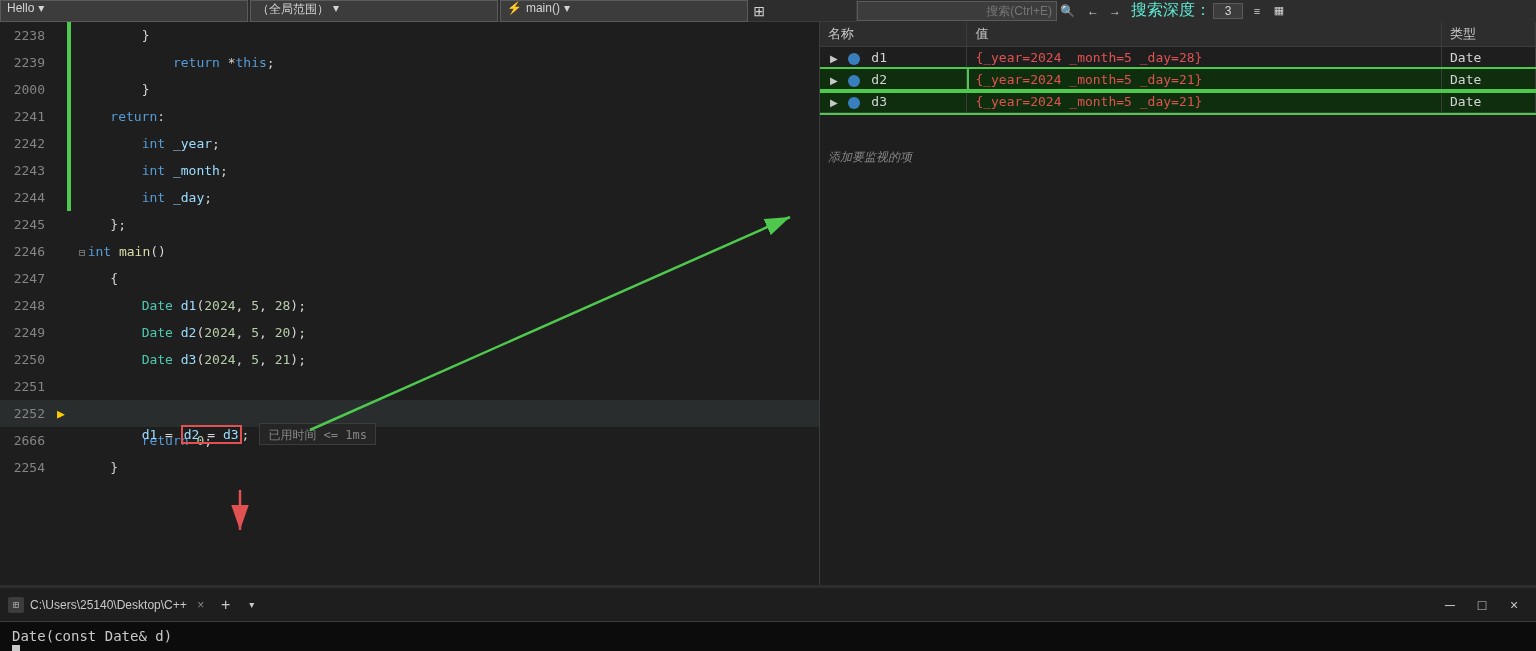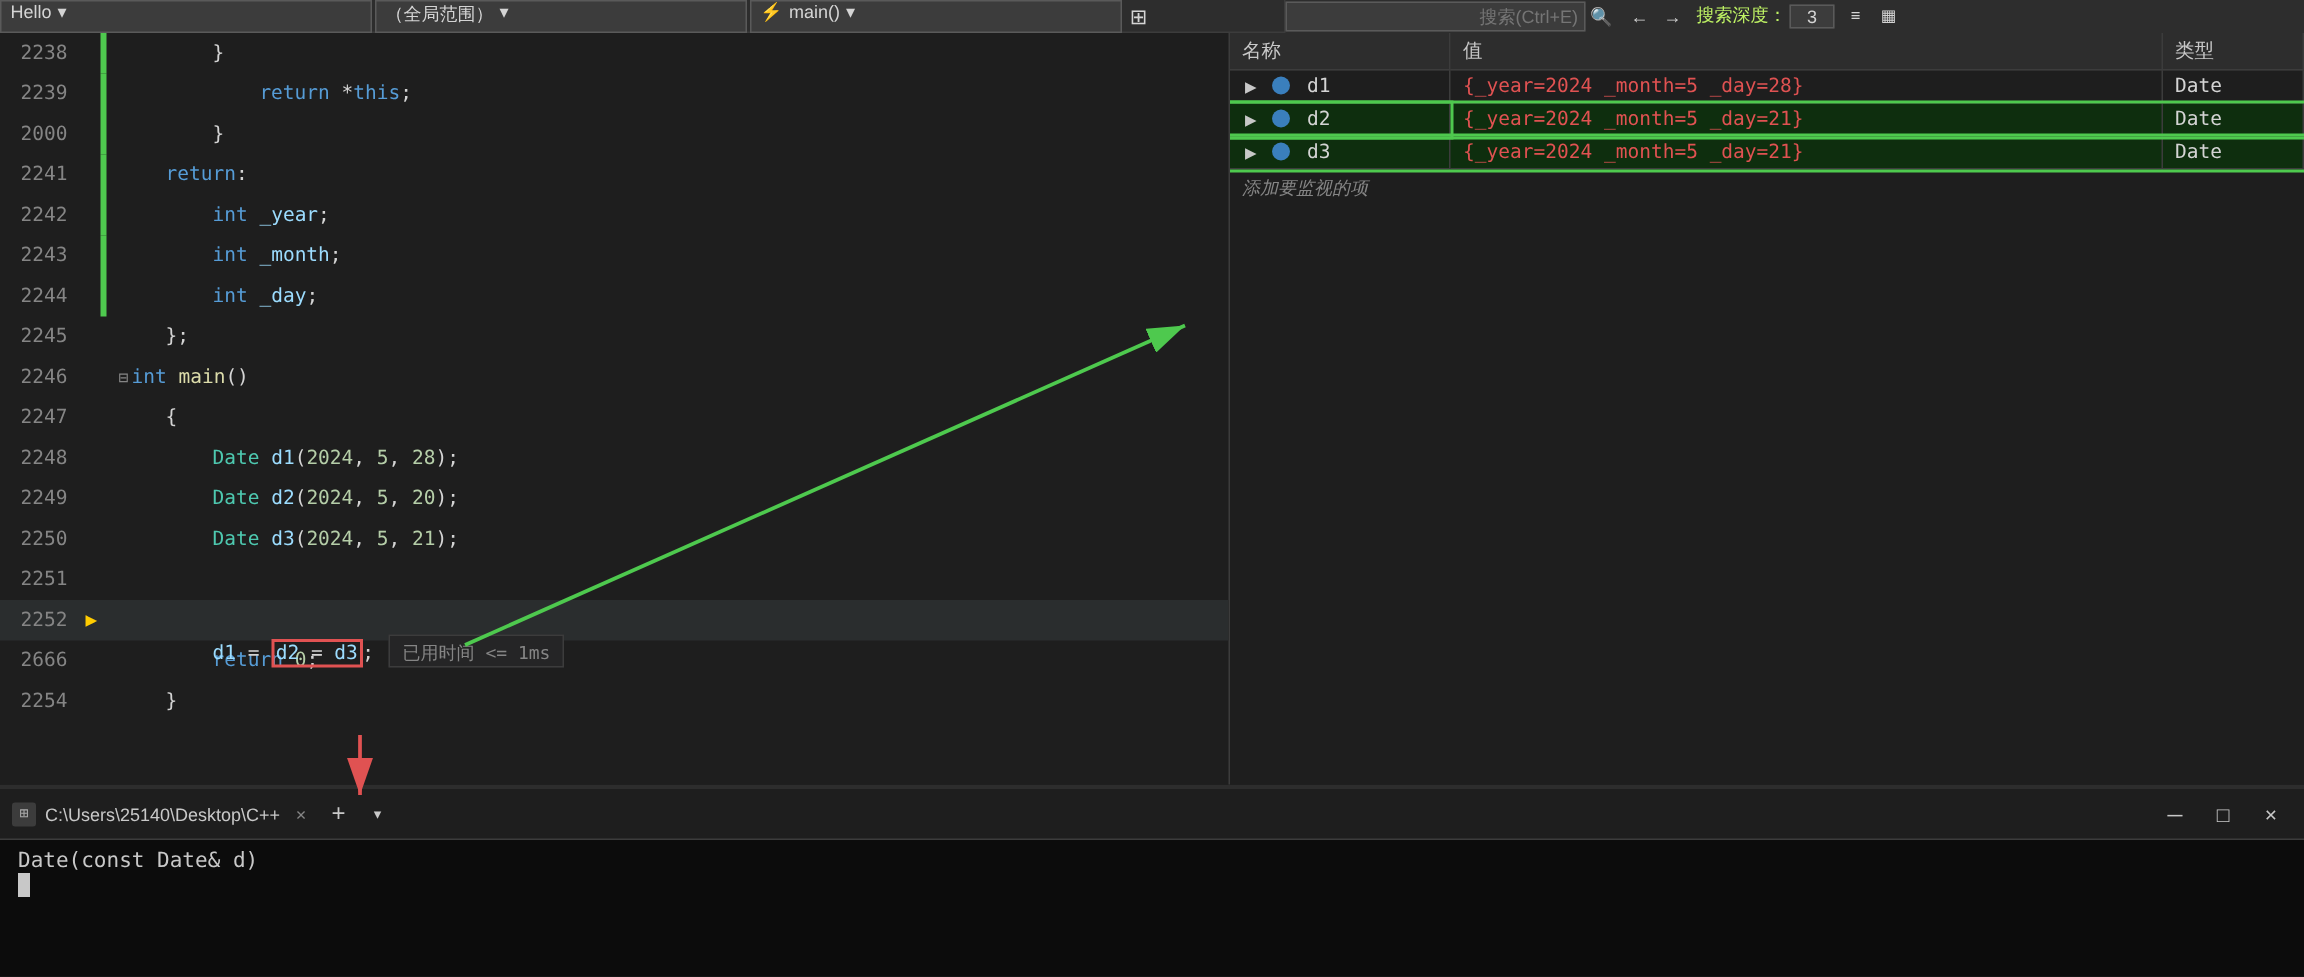--- a/index.html
+++ b/index.html
@@ -64,29 +64,29 @@
       width: 22px; height: 22px;
       background: none; border: none;
       color: #d4d4d4; cursor: pointer; font-size: 12px;
     }
     .nav-arrows {
       display: flex; align-items: center; gap: 2px; padding: 0 4px;
     }
     .nav-btn {
       background: none; border: none; color: #d4d4d4; cursor: pointer; font-size: 12px; padding: 2px 4px;
     }
-    .depth-label { color: #bef264; font-size: 12px; padding: 0 2px; }
+    .depth-label { color: #5eead4; font-size: 16px; padding: 0 2px; }
     .depth-input { width: 30px; background: #3c3c3c; border: 1px solid #5a5a5a; color: #d4d4d4; font-size: 12px; text-align: center; }
     .toolbar-icons { display: flex; align-items: center; padding: 0 4px; gap: 2px; }
     .tb-icon { width: 20px; height: 20px; background: none; border: none; color: #d4d4d4; cursor: pointer; font-size: 11px; }
 
     
     .main-container {
       display: flex;
-      height: 501px;
+      height: 563px;
     }
 
     
     .code-panel {
       flex: 0 0 820px;
       background: #1e1e1e;
       overflow: hidden;
       position: relative;
       border-right: 1px solid #3c3c3c;
     }
@@ -153,20 +153,21 @@
       line-height: 22px;
       margin-top: 40px;
     }
 
     
     .watch-panel {
       flex: 1;
       background: #1e1e1e;
       display: flex;
       flex-direction: column;
+      gap: 32px;
     }
     .watch-table {
       width: 100%;
       border-collapse: collapse;
       font-size: 13px;
     }
     .watch-table th {
       background: #2d2d2d;
       color: #c8c8c8;
       text-align: left;

